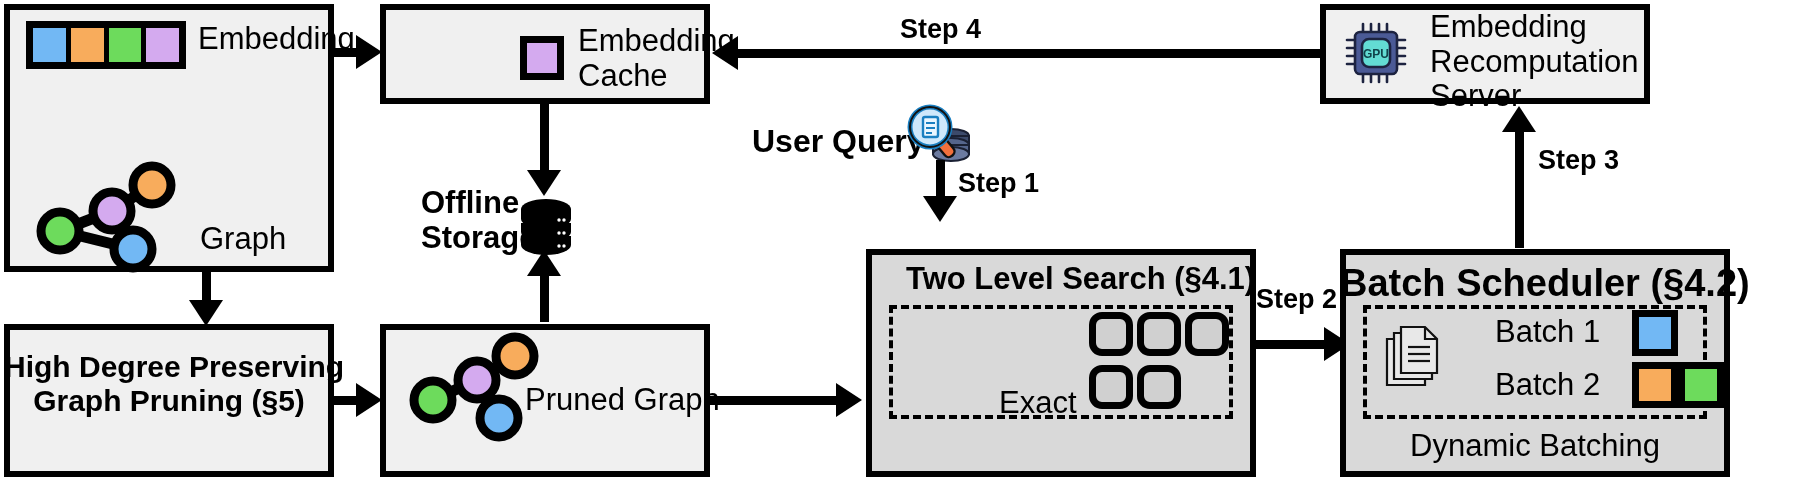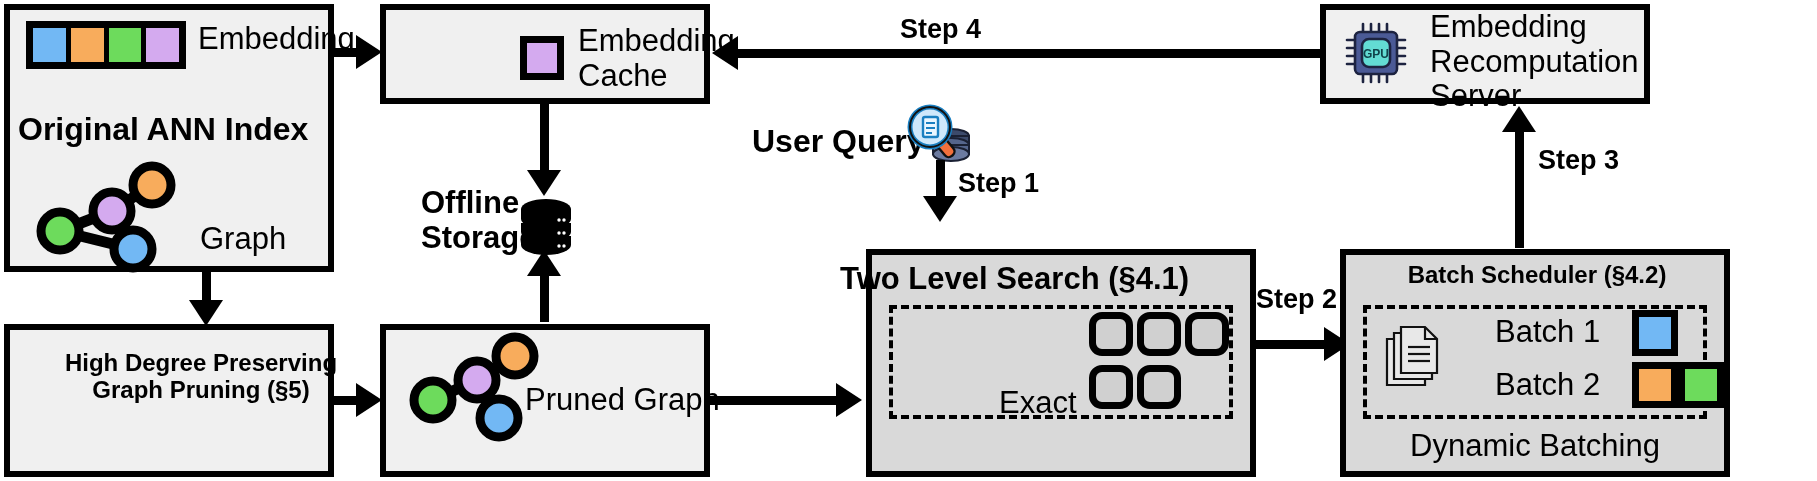--- a/index.html
+++ b/index.html
@@ -35,21 +35,20 @@
 
   <div class="embstrip" style="left:26px;top:21px;width:160px;height:48px;">
     <div style="background:#72b8f4;"></div>
     <div style="background:#f8ac5c;"></div>
     <div style="background:#6ddb5c;"></div>
     <div style="background:#d4aaef;"></div>
   </div>
 
   <div class="lbl" style="left:198px;top:22px;font-size:31px;">Embedding</div>
 
-  <div class="lbl bold" style="left:18px;top:112px;font-size:32px;">Original ANN Index</div>
 
   <div class="svgwrap" style="left:30px;top:165px;">
     <svg width="180" height="105" viewBox="0 0 180 105">
       <g stroke="#000" stroke-width="11" stroke-linecap="round">
         <line x1="30" y1="66" x2="82" y2="46"></line>
         <line x1="82" y1="46" x2="122" y2="20"></line>
         <line x1="82" y1="46" x2="103" y2="84"></line>
         <line x1="30" y1="66" x2="103" y2="84"></line>
       </g>
       <circle cx="122" cy="20" r="19" fill="#f8ac5c" stroke="#000" stroke-width="9"></circle>
@@ -155,38 +154,38 @@
         <line x1="26" y1="30" x2="32" y2="30"></line>
       </g>
     </svg>
   </div>
 
   <div class="line" style="left:936px;top:160px;width:9px;height:46px;"></div>
   <div class="arrow ar-down" style="left:923px;top:196px;"></div>
   <div class="lbl bold" style="left:958px;top:168px;font-size:27px;">Step 1</div>
 
   <div class="box gray" style="left:866px;top:249px;width:390px;height:228px;"></div>
-  <div class="lbl bold ctr" style="left:840px;top:262px;width:341px;font-size:31px;text-align:center;">Two Level Search (§4.1)</div>
+  <div class="lbl bold ctr" style="left:906px;top:262px;width:341px;font-size:31px;text-align:center;">Two Level Search (§4.1)</div>
   <div class="dashed" style="left:889px;top:305px;width:344px;height:114px;"></div>
 
   <div class="qslot" style="left:1089px;top:312px;width:44px;height:44px;"></div>
   <div class="qslot" style="left:1137px;top:312px;width:44px;height:44px;"></div>
   <div class="qslot" style="left:1185px;top:312px;width:44px;height:44px;"></div>
 
   <div class="lbl" style="left:999px;top:386px;font-size:31px;">Exact</div>
   <div class="qslot" style="left:1089px;top:365px;width:44px;height:44px;"></div>
   <div class="qslot" style="left:1137px;top:365px;width:44px;height:44px;"></div>
 
 
   <div class="line" style="left:1256px;top:340px;width:78px;height:9px;"></div>
   <div class="arrow ar-right" style="left:1324px;top:327px;"></div>
   <div class="lbl bold" style="left:1256px;top:284px;font-size:27px;">Step 2</div>
 
   <div class="box gray" style="left:1340px;top:249px;width:390px;height:228px;"></div>
-  <div class="lbl bold ctr" style="left:1340px;top:262px;width:394px;font-size:24px;">Batch Scheduler (§4.2)</div>
+  <div class="lbl bold ctr" style="left:1340px;top:262px;width:394px;font-size:38px;">Batch Scheduler (§4.2)</div>
   <div class="dashed" style="left:1363px;top:305px;width:344px;height:114px;"></div>
 
   <div class="svgwrap" style="left:1383px;top:325px;">
     <svg width="58" height="66" viewBox="0 0 58 66">
       <g fill="#e8e8e8" stroke="#111" stroke-width="2.2">
         <path d="M4 14 h26 l12 12 v34 h-38 z"></path>
         <path d="M11 8 h26 l12 12 v34 h-38 z"></path>
         <path d="M18 2 h24 l12 12 v34 h-36 z"></path>
       </g>
       <path d="M42 2 v12 h12" fill="none" stroke="#111" stroke-width="2.2"></path>
@@ -208,21 +207,21 @@
   <div class="lbl ctr" style="left:1340px;top:429px;width:390px;font-size:31px;">Dynamic Batching</div>
 
   <div class="line" style="left:1515px;top:130px;width:9px;height:118px;"></div>
   <div class="arrow ar-up" style="left:1502px;top:106px;"></div>
   <div class="lbl bold" style="left:1538px;top:145px;font-size:27px;">Step 3</div>
 
   <div class="line" style="left:202px;top:272px;width:9px;height:38px;"></div>
   <div class="arrow ar-down" style="left:189px;top:300px;"></div>
 
   <div class="box" style="left:4px;top:324px;width:330px;height:153px;"></div>
-  <div class="lbl bold ctr" style="left:4px;top:350px;width:330px;font-size:24px;padding-left:32px;">High Degree Preserving
+  <div class="lbl bold ctr" style="left:4px;top:350px;width:330px;font-size:30px;">High Degree Preserving
 Graph Pruning (§5)</div>
 
   <div class="line" style="left:334px;top:396px;width:28px;height:9px;"></div>
   <div class="arrow ar-right" style="left:356px;top:383px;"></div>
 
   <div class="box" style="left:380px;top:324px;width:330px;height:153px;"></div>
   <div class="svgwrap" style="left:405px;top:338px;">
     <svg width="140" height="105" viewBox="0 0 140 105">
       <g stroke="#000" stroke-width="11" stroke-linecap="round">
         <line x1="28" y1="62" x2="72" y2="42"></line>

